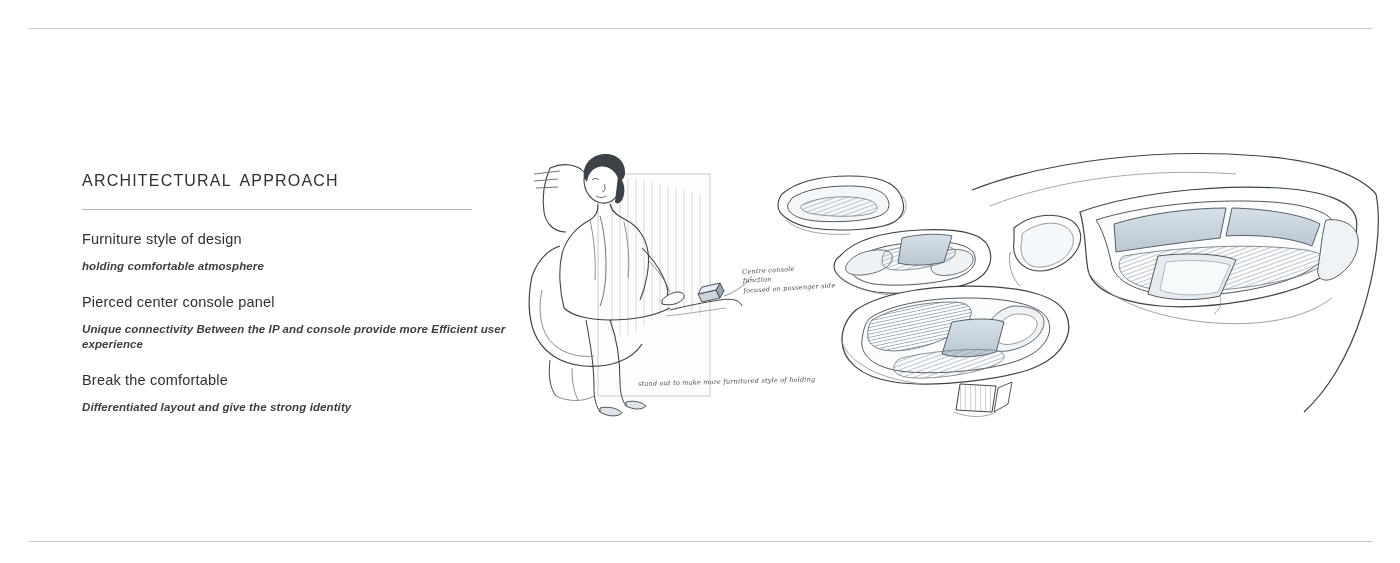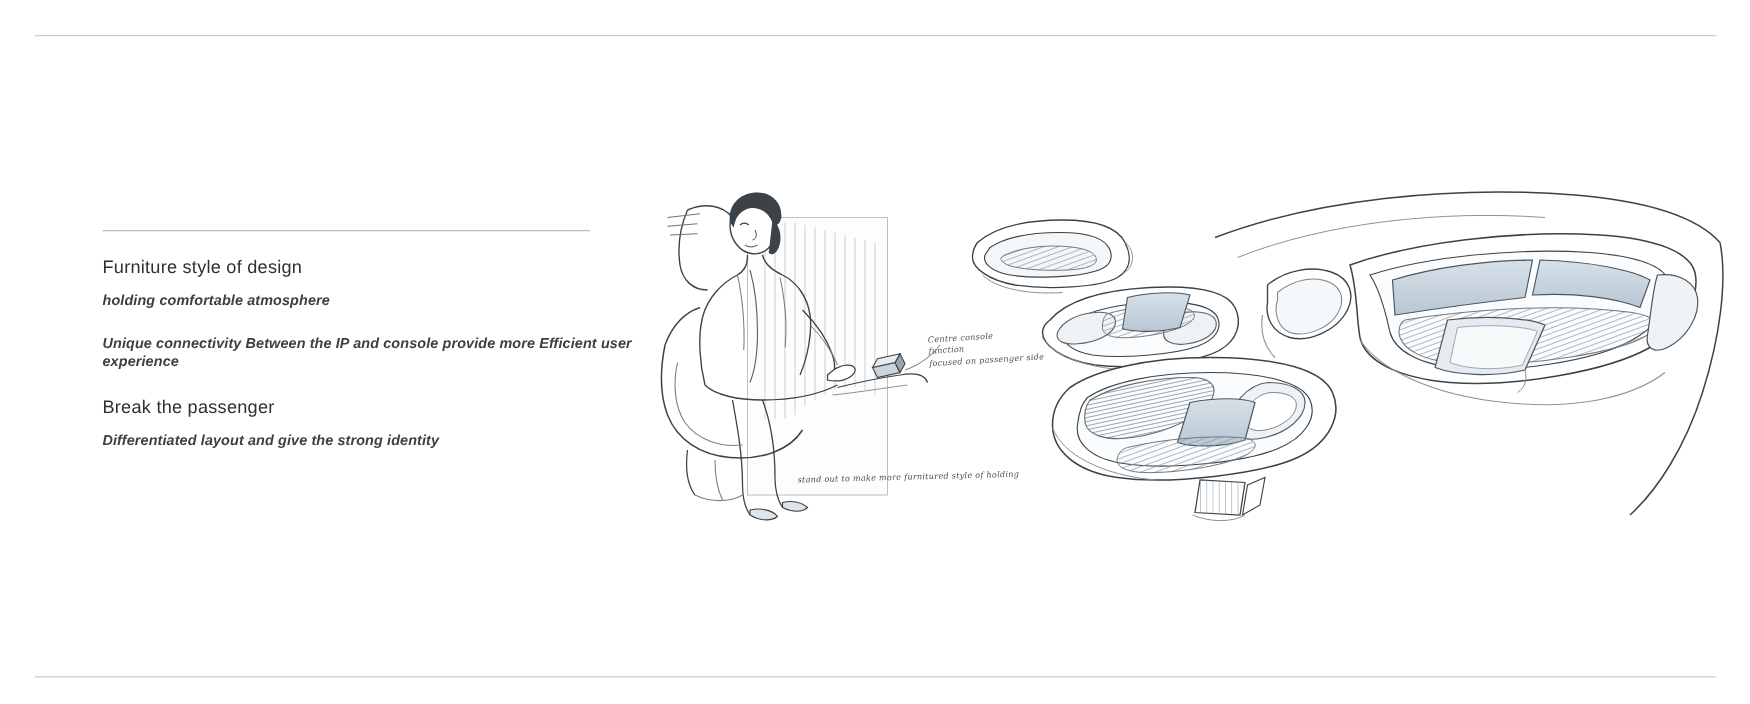--- a/index.html
+++ b/index.html
@@ -103,28 +103,30 @@
   .handnote-1 { left: 222px; top: 148px; transform: rotate(-3.5deg); }
   .handnote-2 { left: 118px; top: 260px; transform: rotate(-1.5deg); }
 </style>
 </head>
 <body>
 
 <div class="rule-top"></div>
 <div class="rule-bottom"></div>
 
 <div class="text-col">
+  <h1 class="heading">Architectural approach</h1>
   <div class="heading-rule"></div>
 
   <p class="bullet-main">Furniture style of design</p>
   <p class="bullet-sub">holding comfortable atmosphere</p>
 
+  <p class="bullet-main">Pierced center console panel</p>
   <p class="bullet-sub">Unique connectivity Between the IP and console provide more Efficient user experience</p>
 
-  <p class="bullet-main">Break the passenger</p>
+  <p class="bullet-main">Break the comfortable</p>
   <p class="bullet-sub">Differentiated layout and give the strong identity</p>
 </div>
 
 <div class="sketch-area">
   <svg width="870" height="340" viewBox="0 0 870 340" xmlns="http://www.w3.org/2000/svg">
     <defs>
       <pattern id="hatchA" width="4" height="4" patternUnits="userSpaceOnUse" patternTransform="rotate(70)">
         <line x1="0" y1="0" x2="0" y2="4" stroke="#8e9aa3" stroke-width="1.1"></line>
       </pattern>
       <pattern id="hatchB" width="3.2" height="3.2" patternUnits="userSpaceOnUse" patternTransform="rotate(78)">

